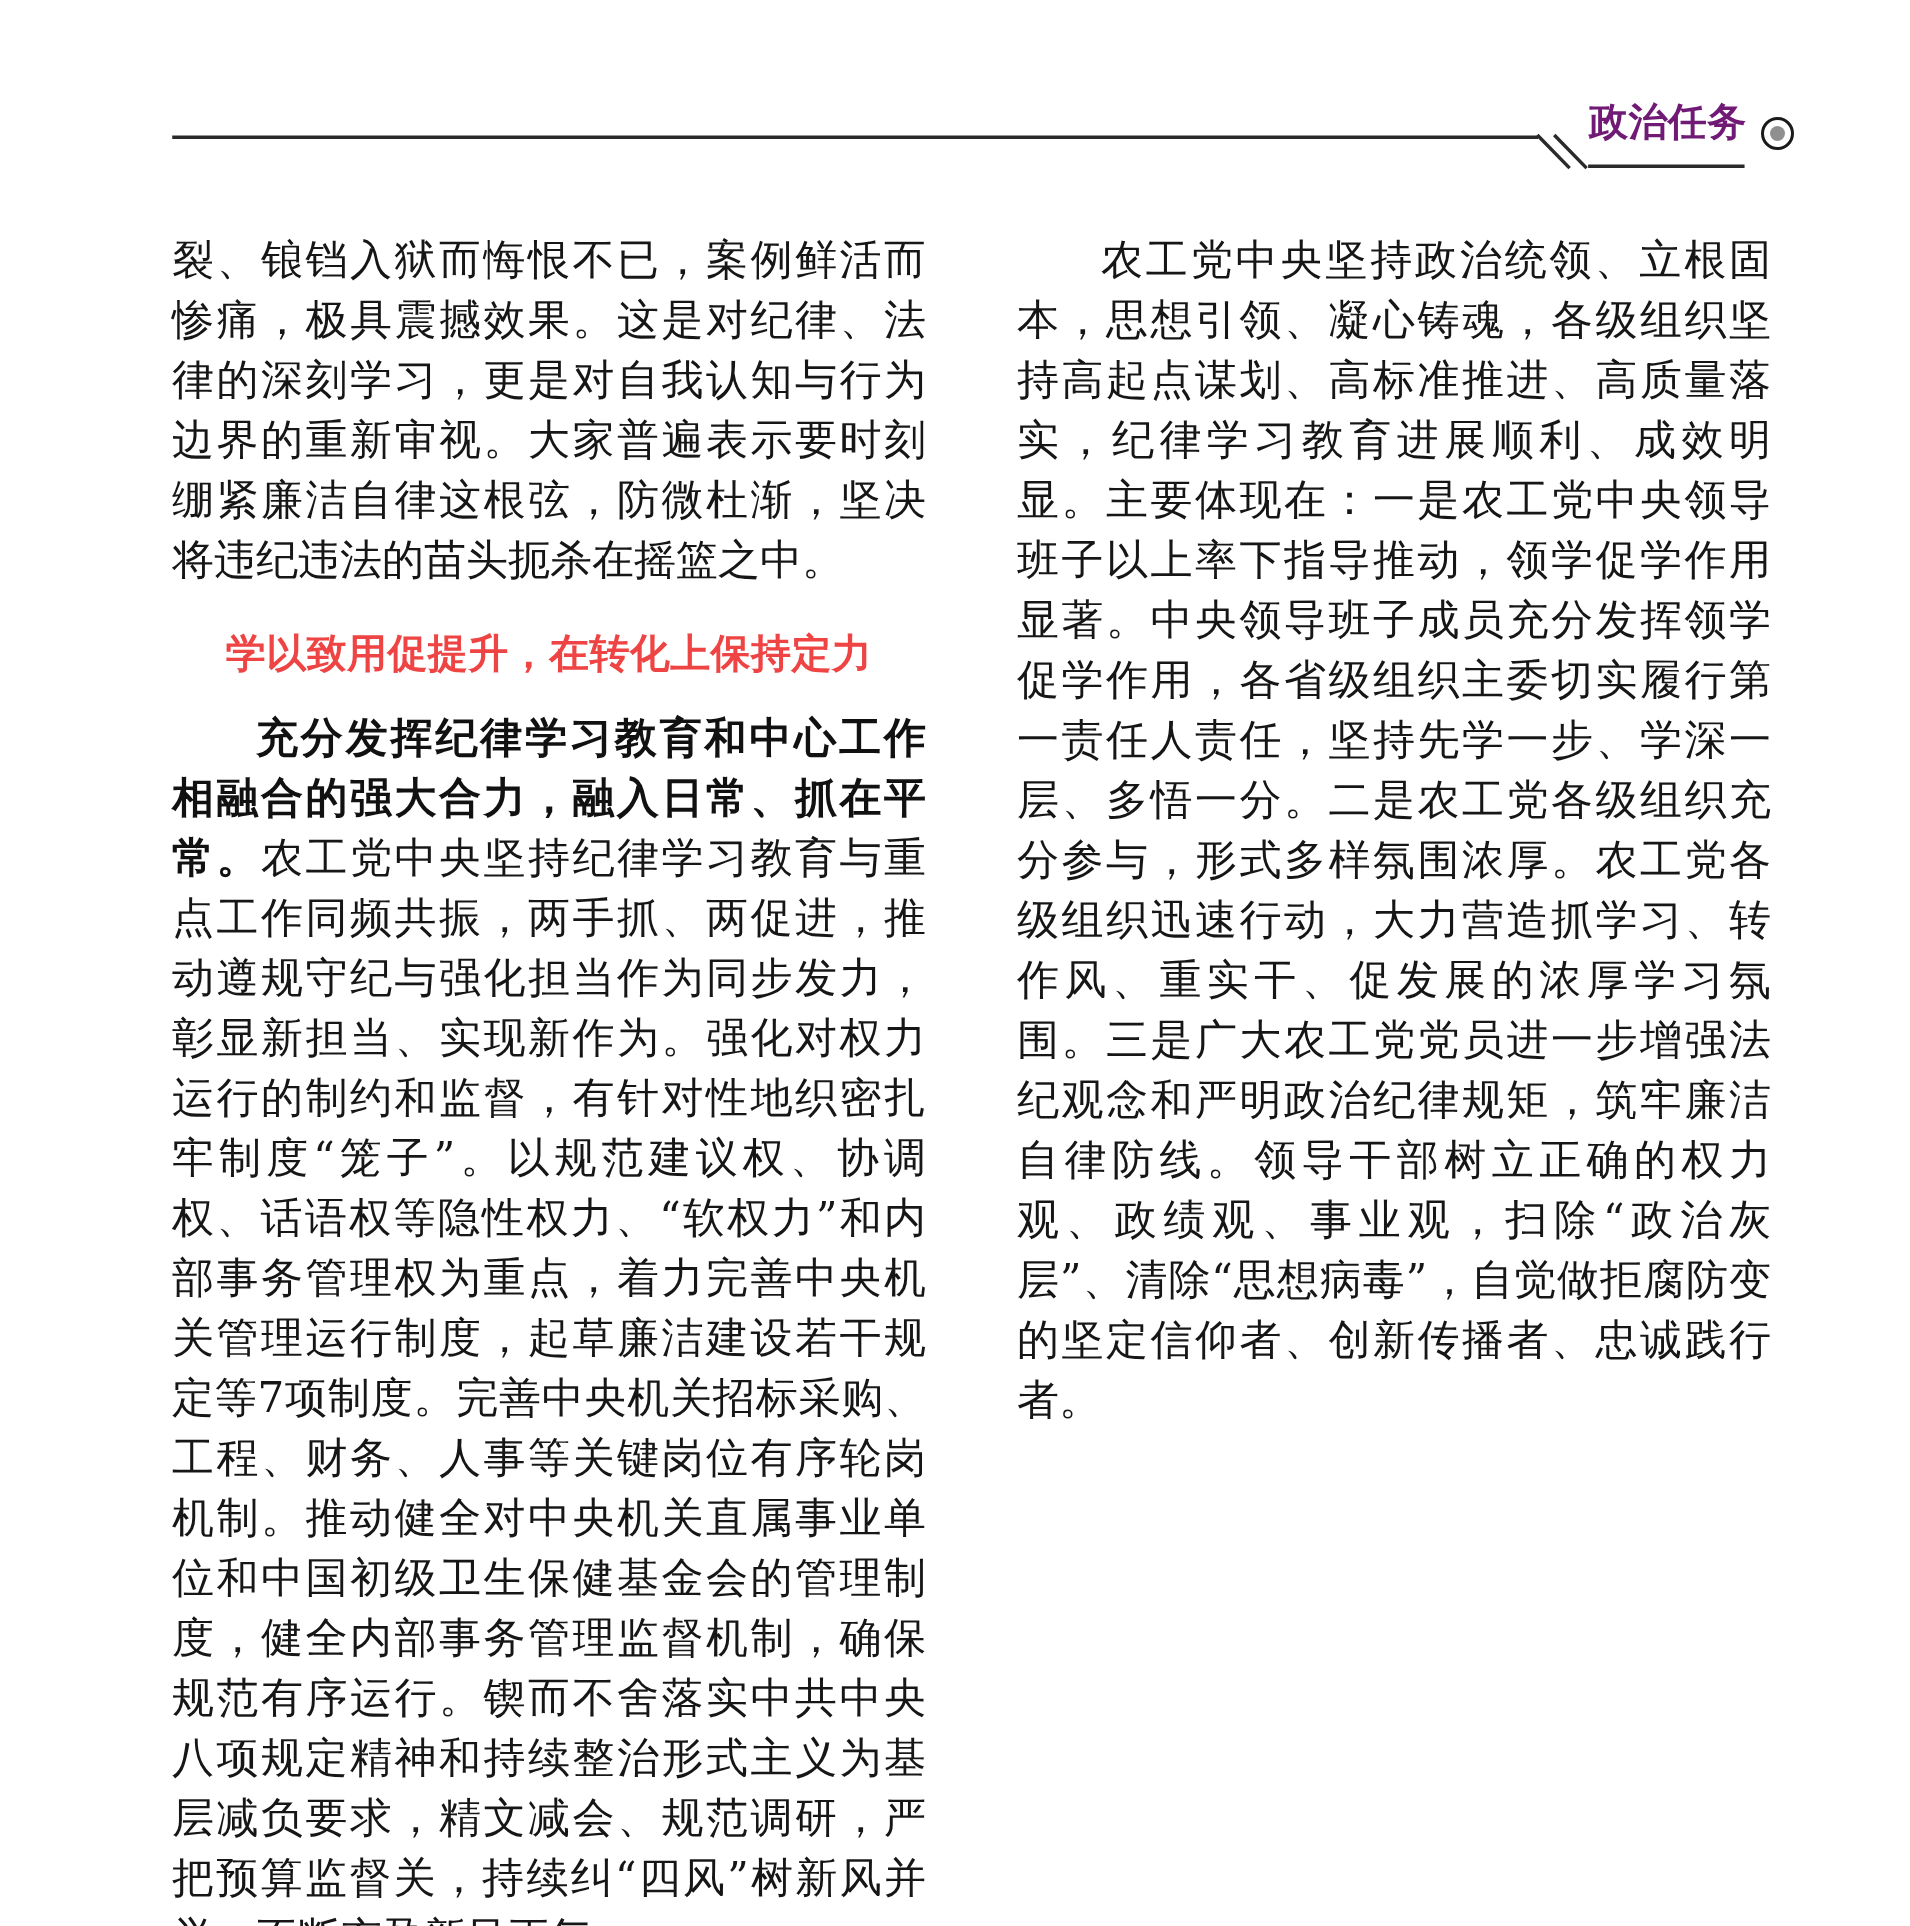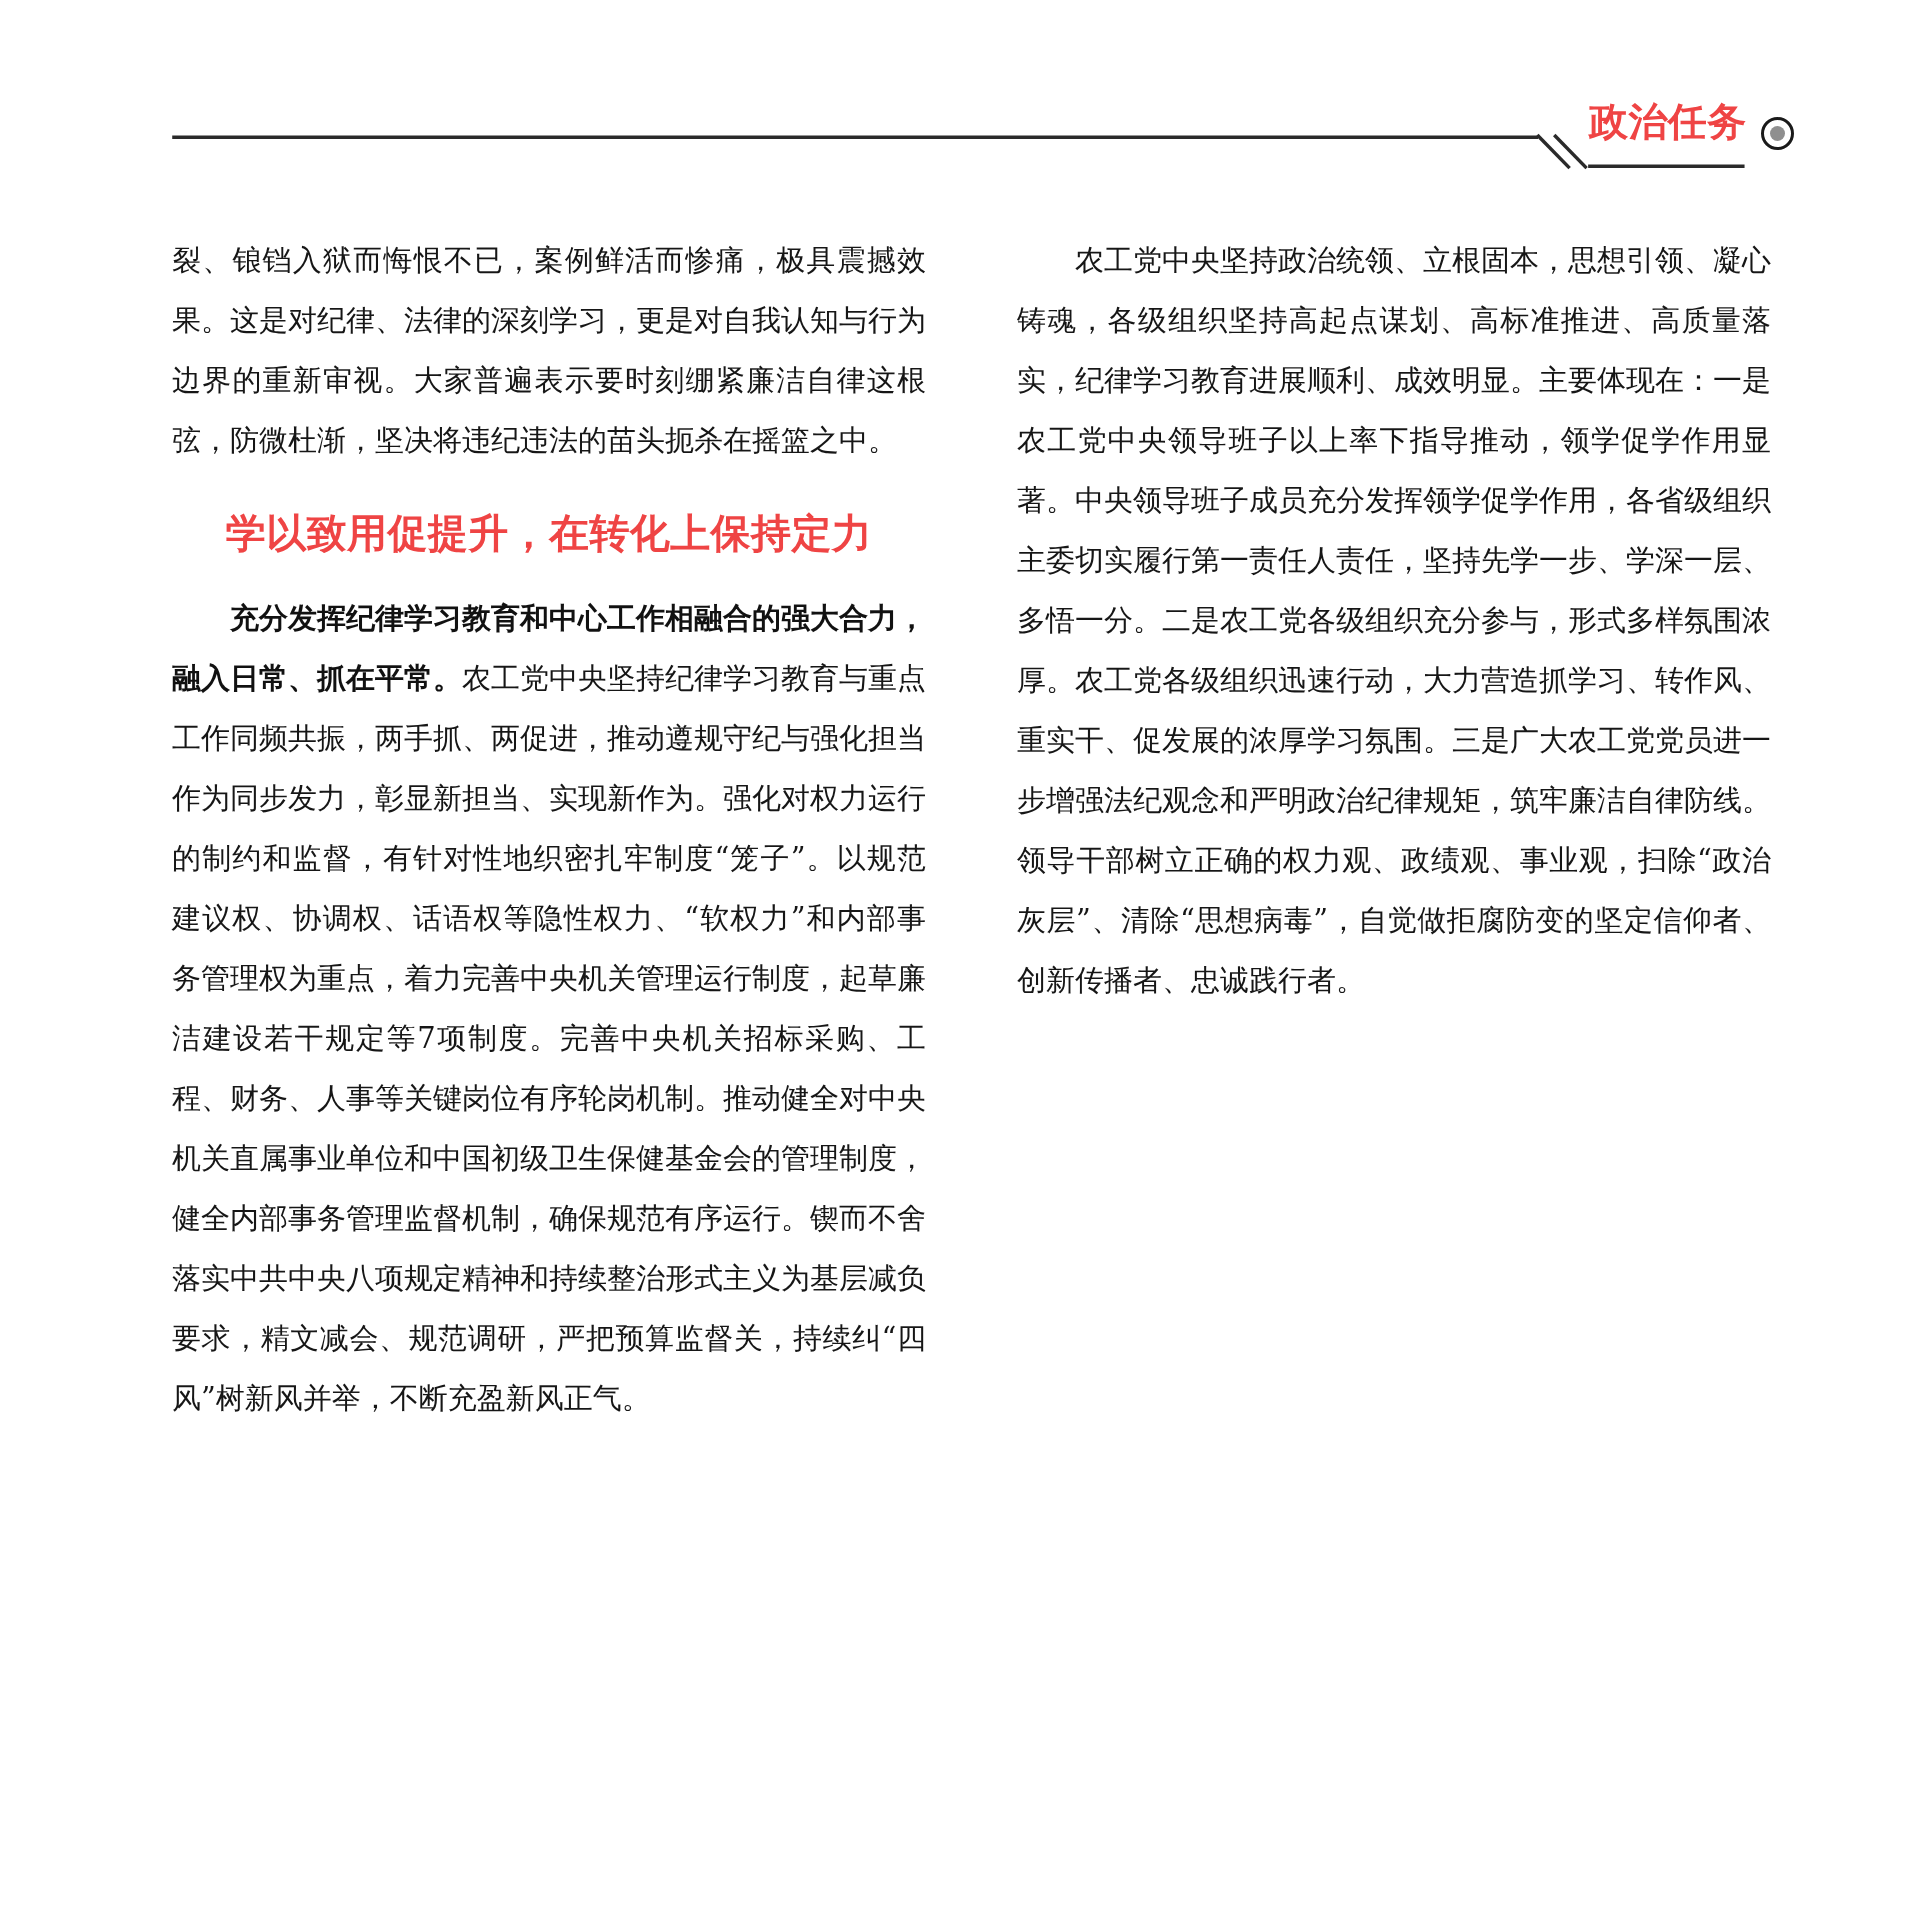--- a/index.html
+++ b/index.html
@@ -7,34 +7,34 @@
     position:relative; width:1911px; height:2593px; background:#ffffff;
     overflow:hidden; color:#161616;
     font-family:"DejaVu Serif","Liberation Serif",serif;
   }
   
   .header-rule { position:absolute; left:0; top:0; width:1911px; height:270px; }
   .section-title {
     position:absolute; left:1589px; top:102px; width:156px; height:40px;
     font-family:"DejaVu Sans","Liberation Sans",sans-serif;
     font-weight:800; font-size:39px; line-height:40px; text-align:center;
-    letter-spacing:0.4px; white-space:nowrap; color:#ef4444;
+    letter-spacing:0.4px; white-space:nowrap; color:#701a75;
   }
   .bullet {
     position:absolute; left:1761px; top:117px; width:27px; height:27px;
     border:3.1px solid #1a1a1a; border-radius:50%;
     background:#ffffff; display:flex; align-items:center; justify-content:center;
   }
   .bullet-inner { width:15.4px; height:15.4px; border-radius:50%; background:#8f8f8f; }
   
   .col { position:absolute; top:230px; width:754px; }
   .col-left  { left:172px; }
   .col-right { left:1017px; }
   .col p {
-    margin:0; font-size:29px; line-height:60px;
+    margin:0; font-size:42px; line-height:60px;
     text-align:justify; text-justify:inter-ideograph;
     word-break:break-all; color:#161616;
   }
   .col p.indent { text-indent:2em; }
   .col h2 {
     margin:39px 0 31px 0;
     font-family:"DejaVu Sans","Liberation Sans",sans-serif;
     font-weight:700; font-size:40px; line-height:48px;
     text-align:center; letter-spacing:0.4px; color:#ef4444;
   }

